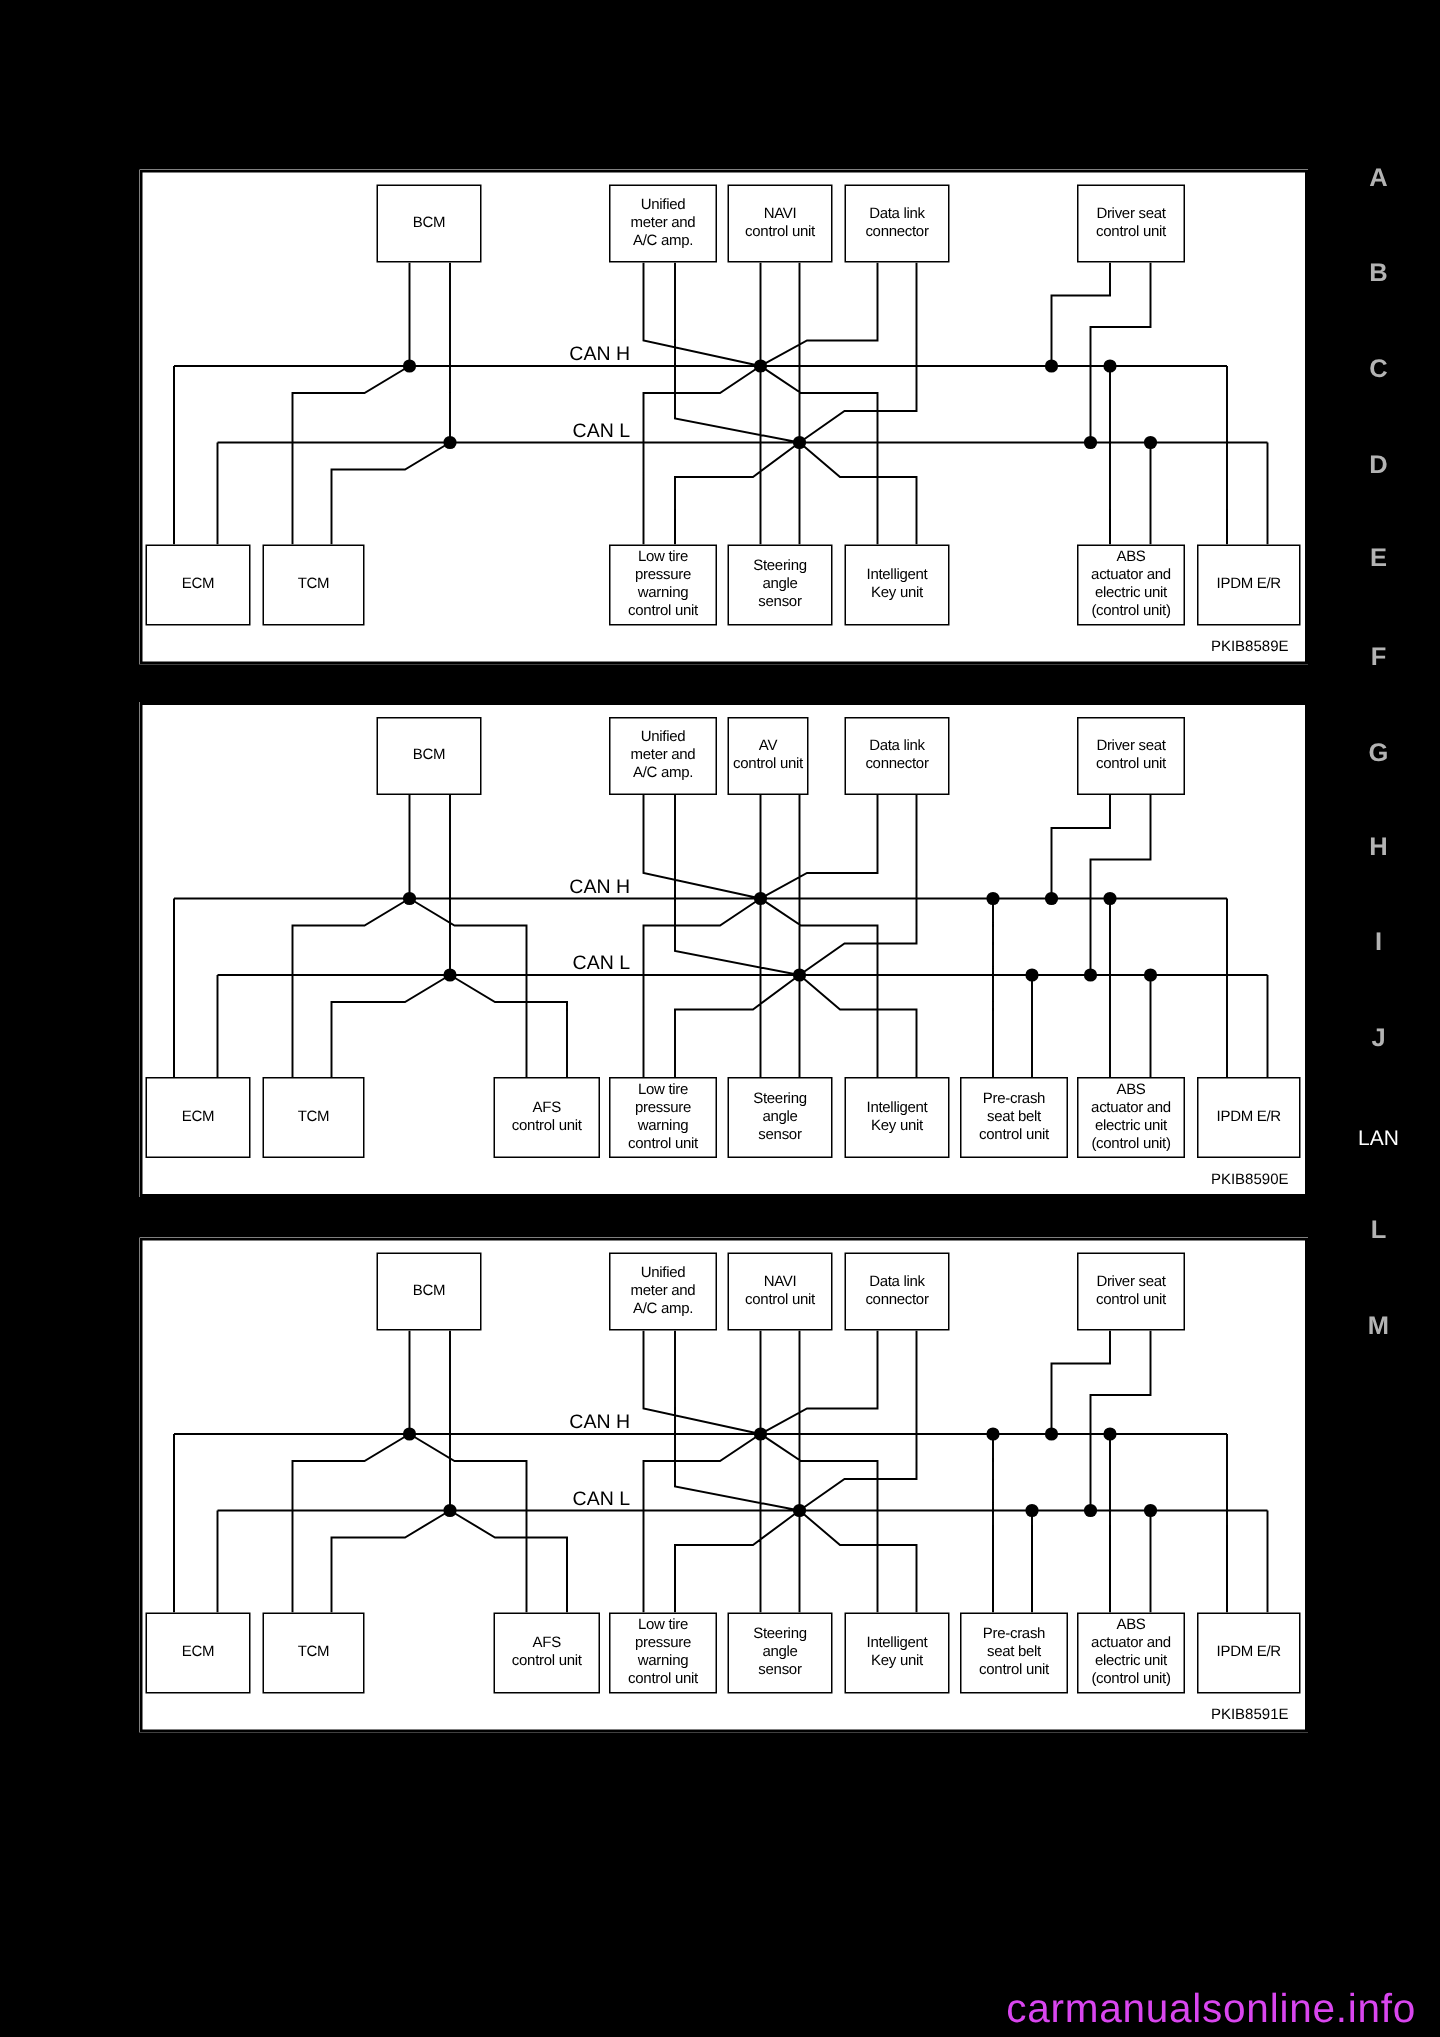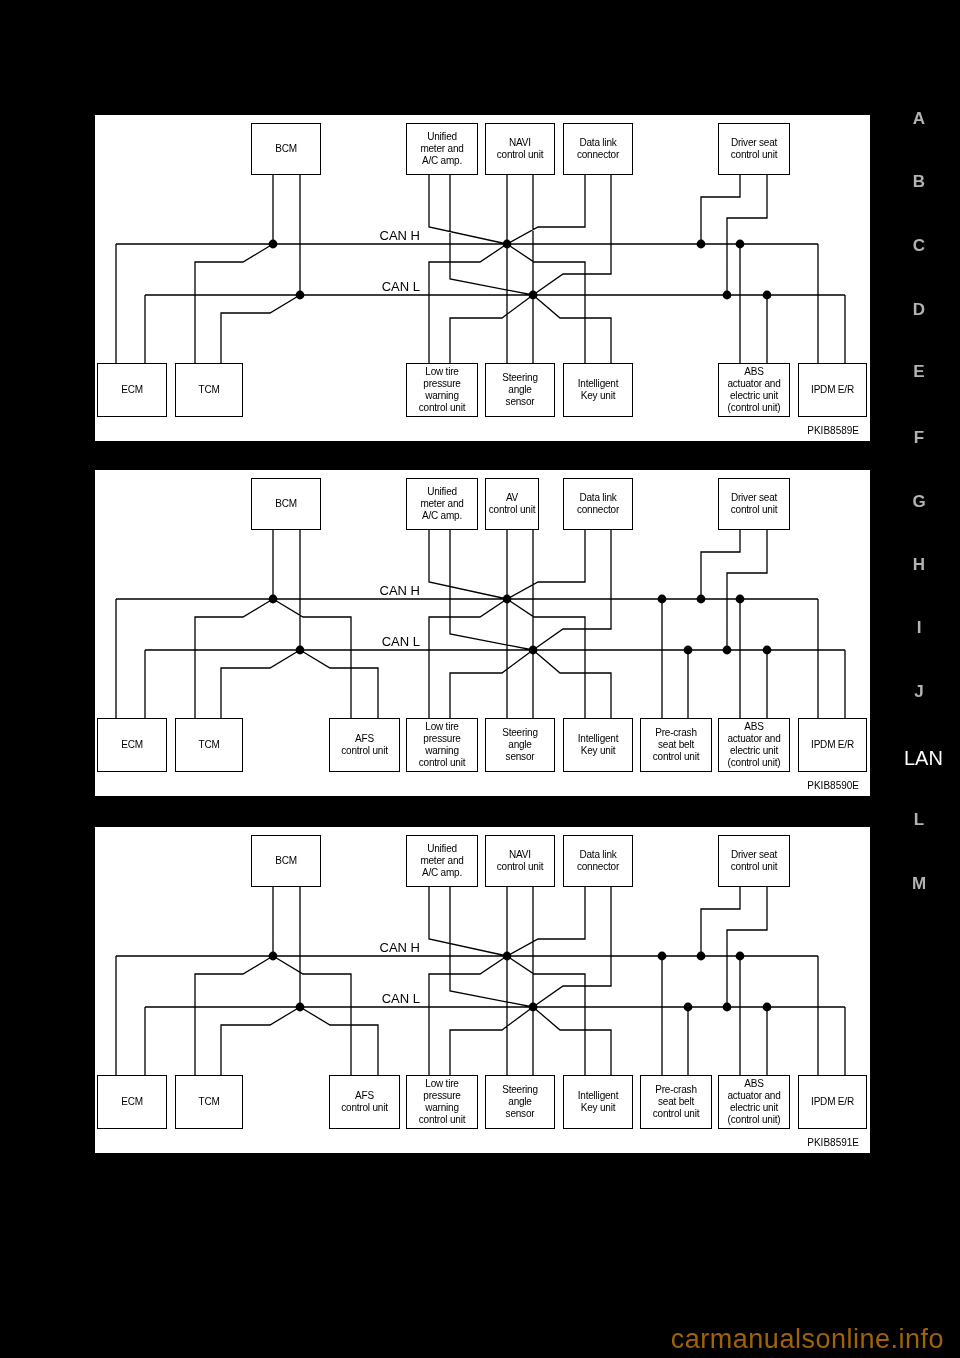--- a/index.html
+++ b/index.html
@@ -17,23 +17,23 @@
     position:absolute;box-sizing:border-box;background:#fff;border:1px solid #000;
     display:flex;flex-direction:column;align-items:center;justify-content:center;
     font-size:10px;line-height:1.18;letter-spacing:-0.2px;color:#000;
     text-align:center;white-space:nowrap;z-index:2;
   }
   svg text{font-family:"Liberation Sans","DejaVu Sans",sans-serif;fill:#000;}
   .sideletter{
     position:absolute;left:904px;width:30px;text-align:center;
     color:#b3b3b3;font-weight:bold;font-size:17px;line-height:22px;
   }
-  .sideletter.active{color:#fff;font-weight:normal;font-size:20px;line-height:26px;}
+  .sideletter.active{color:#fff;font-weight:normal;font-size:14px;line-height:26px;}
   .watermark{
-    position:absolute;right:16px;top:1324px;color:#a16207;font-size:27px;
+    position:absolute;right:16px;top:1324px;color:#d946ef;font-size:27px;
     letter-spacing:0.5px;cursor:pointer;
   }
 </style>
 </head>
 <body>
 
 <section class="panel" style="top: 113px;">
     <svg viewBox="0 0 779 330">
       <path d="M23 131 H725 M52 182 H752 M23 131 V250 M52 182 V250 M180 62 V131 M207 62 V182 M180 131 L150 149 H102 V250 M207 182 L177 200 H128 V250 M336 62 V114 L414 131 M357 62 V166 L440 182 M414 62 V131 M440 62 V182 M492 62 V114 H445 L414 131 M518 62 V161 H470 L440 182 M336 250 V149 H387 L414 131 M357 250 V205 H409 L440 182 M414 250 V131 M440 250 V182 M492 250 V149 H441 L414 131 M518 250 V205 H467 L440 182 M647 62 V84 H608 V131 M674 62 V105 H634 V182 M647 131 V250 M674 182 V250 M725 131 V250 M752 182 V250" fill="none" stroke="#000000" stroke-width="1.3"></path>
       <circle cx="180" cy="131" r="4.4" fill="#000000"></circle>

